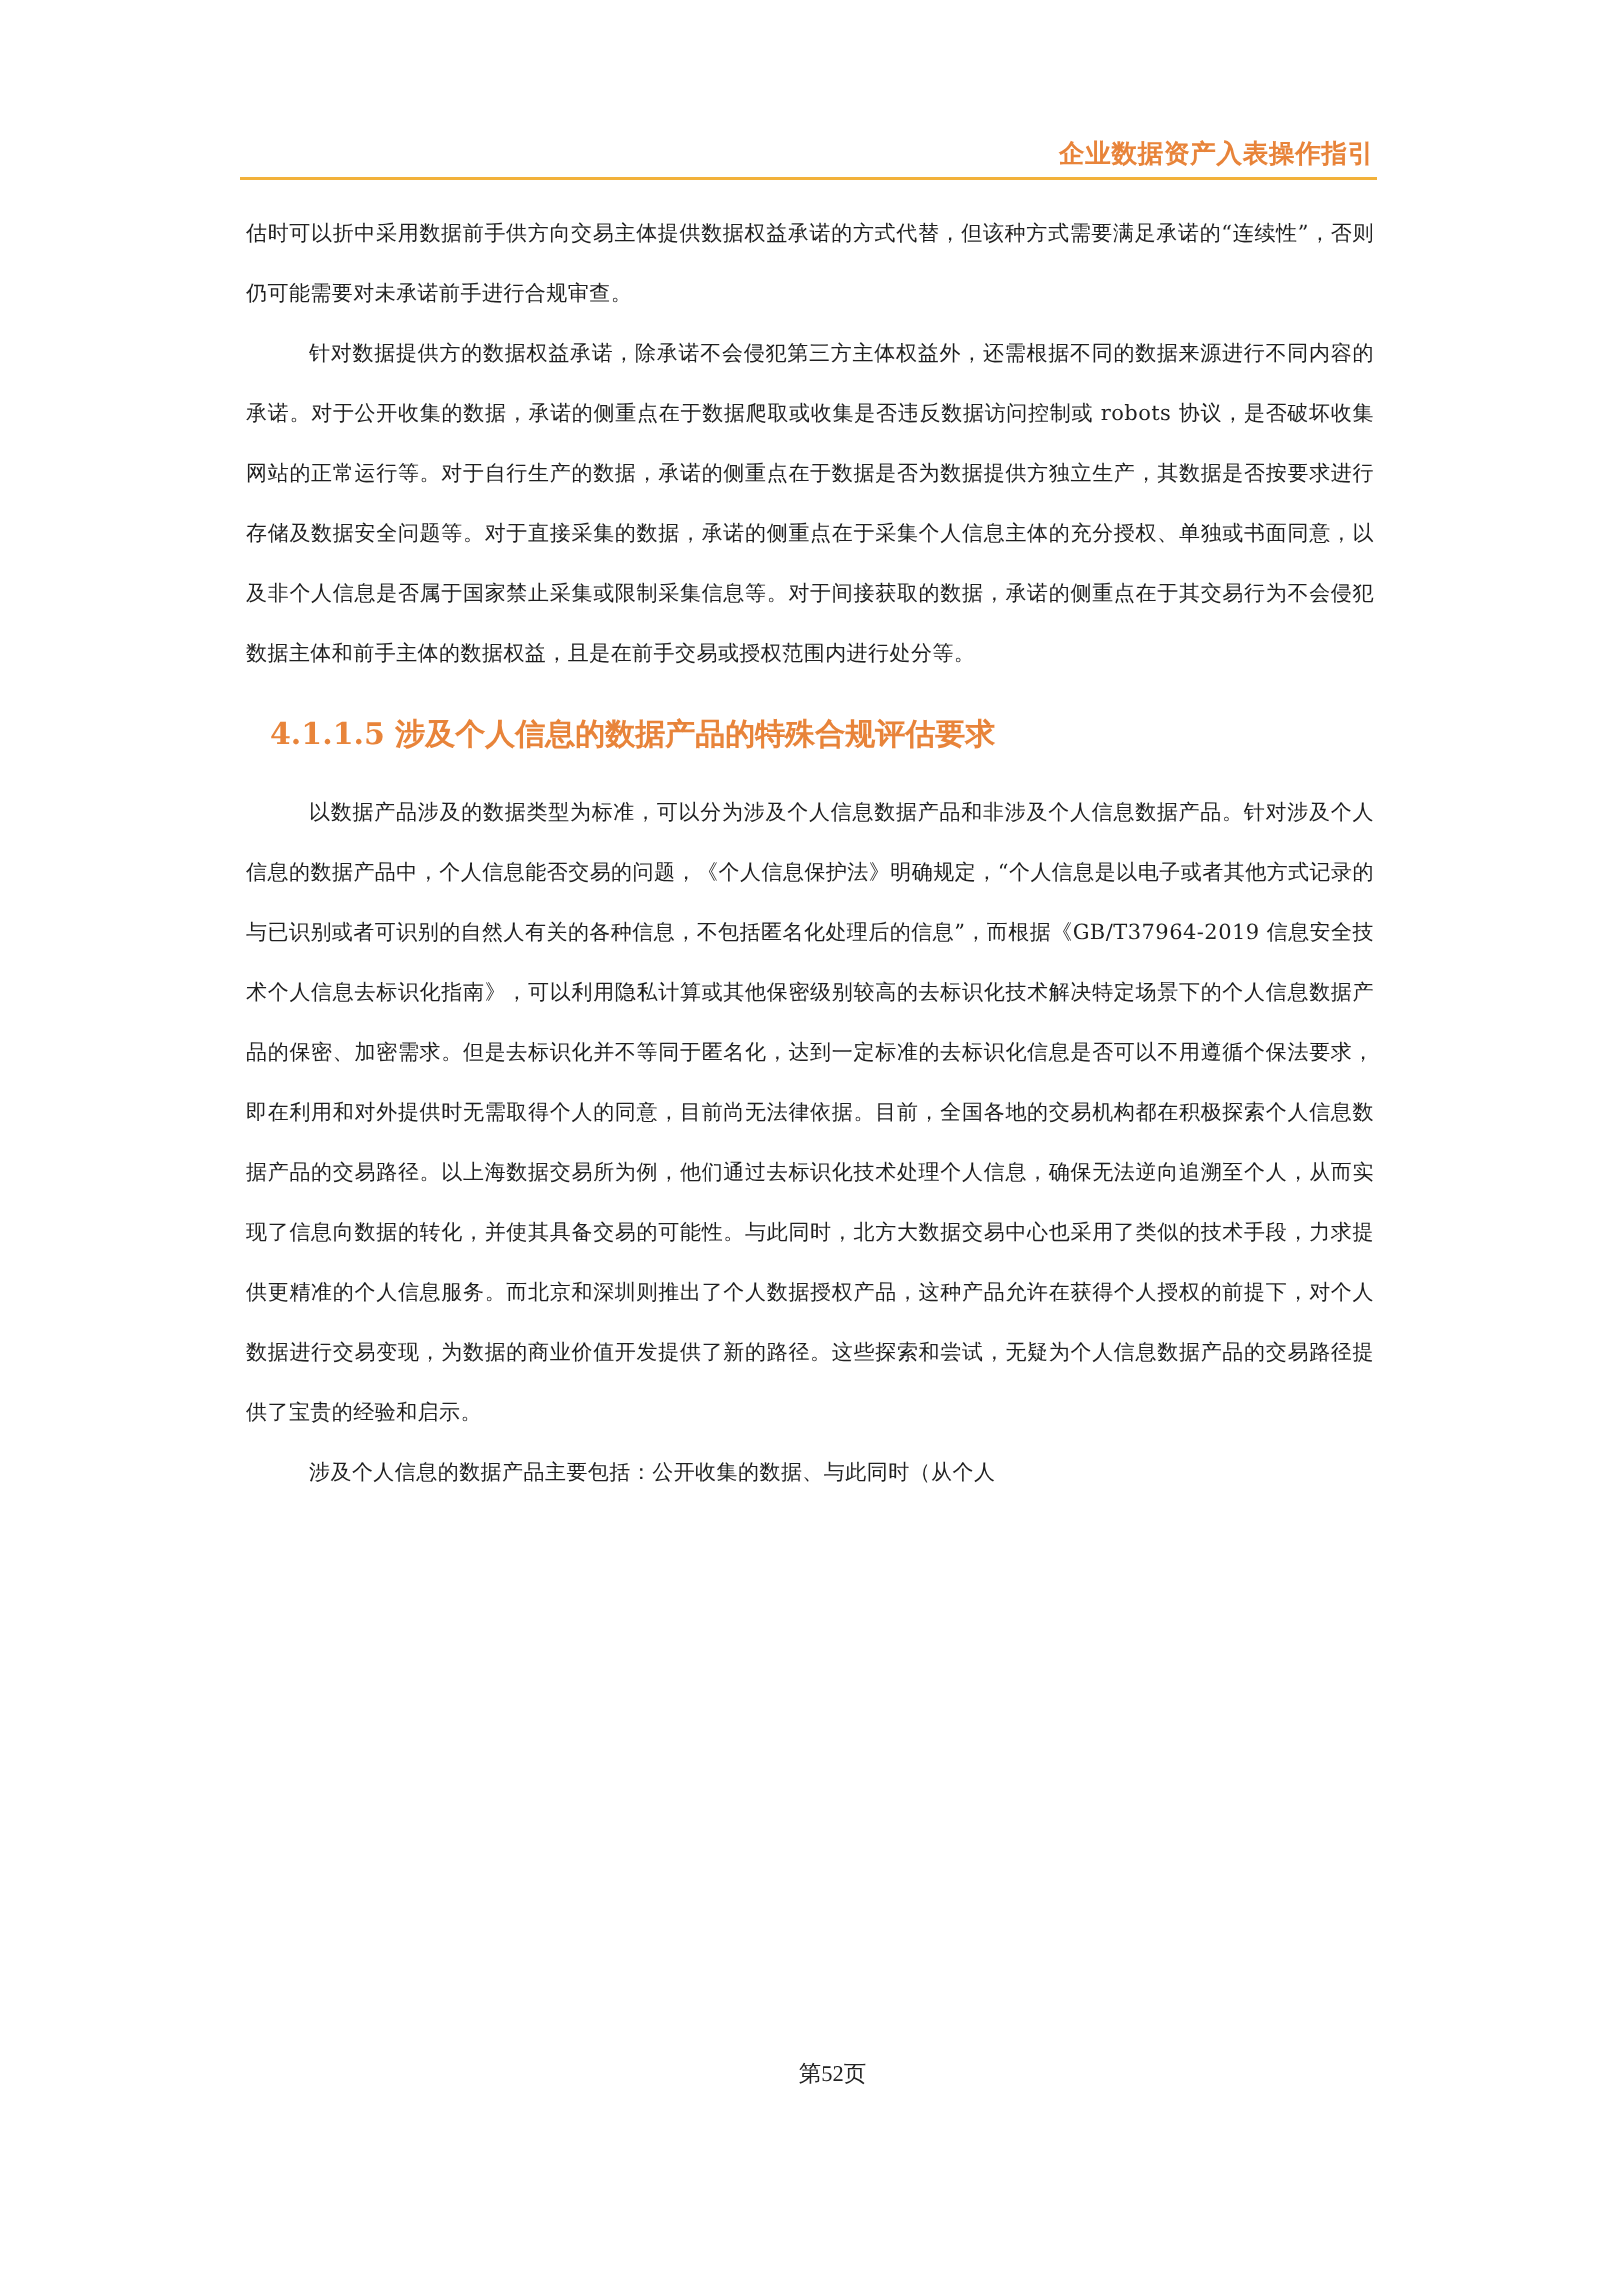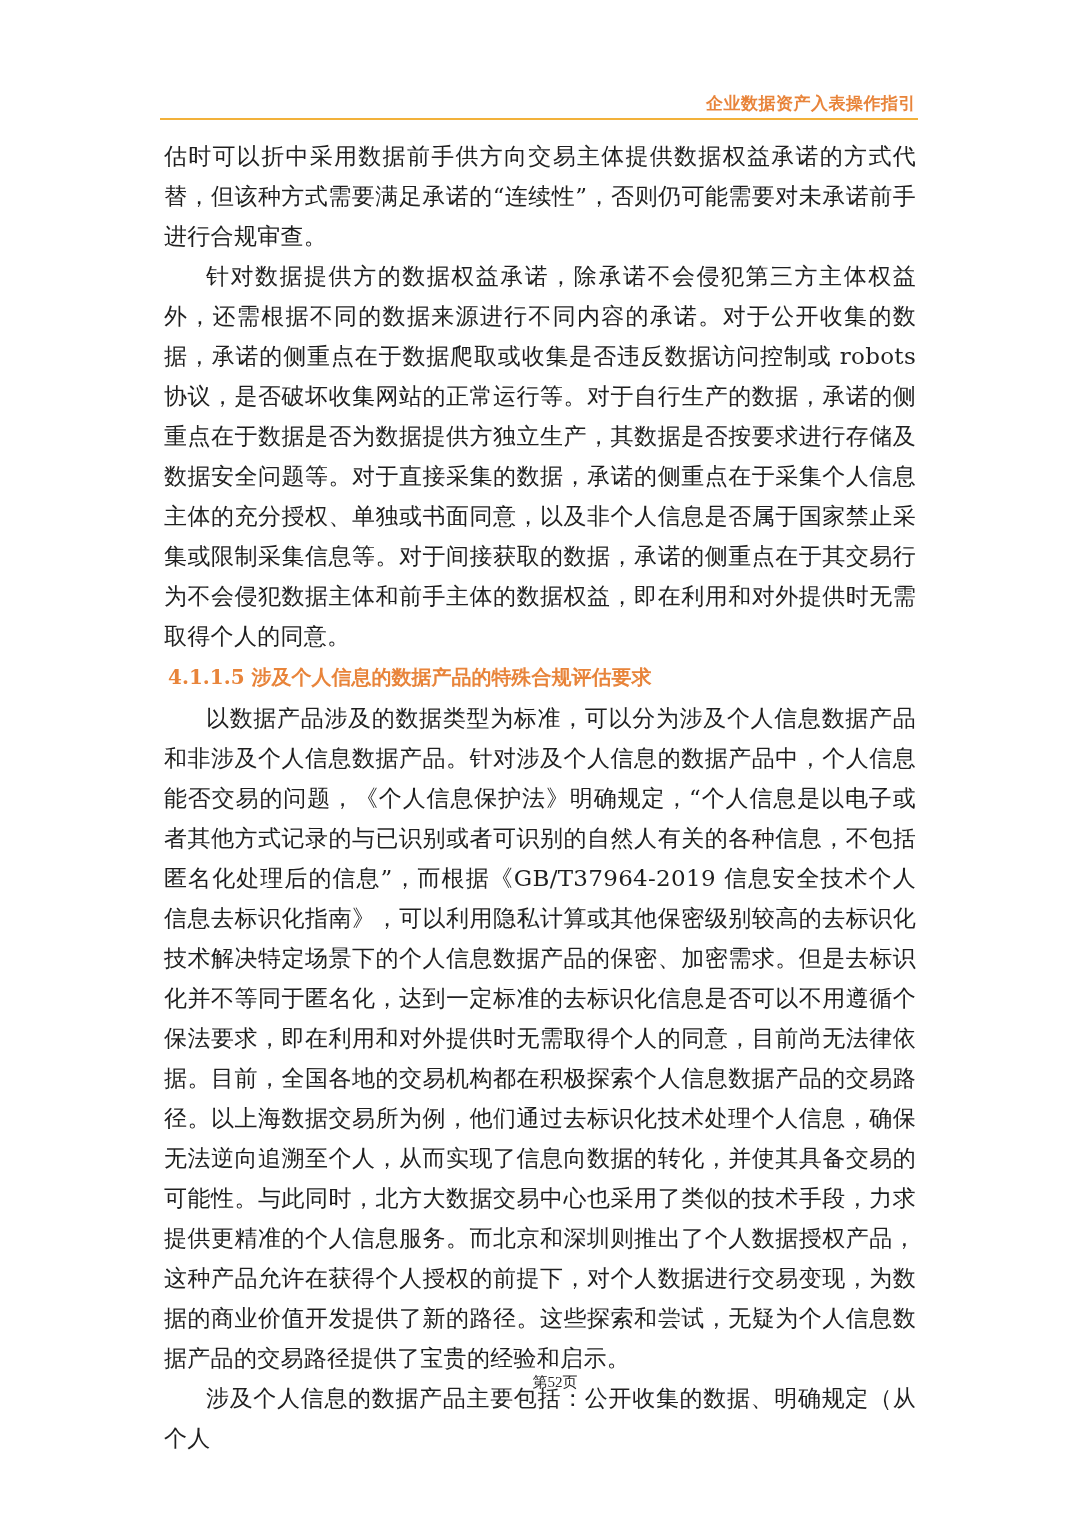--- a/index.html
+++ b/index.html
@@ -42,31 +42,31 @@
       background: #f2b13a;
     }
     .content {
       position: absolute;
       left: 164px;
       top: 136px;
       width: 752px;
     }
     .para {
       margin: 0;
-      font-size: 23px;
+      font-size: 14px;
       line-height: 40px;
       text-align: justify;
       text-align-last: left;
       letter-spacing: 0.3px;
     }
     .para.indent {
       text-indent: 42px;
     }
     .heading {
-      margin: 4px;
+      margin: 16px;
       font-size: 20px;
       line-height: 34px;
       font-weight: bold;
       color: #e8843a;
       font-family: "DejaVu Serif", "Liberation Serif", serif;
     }
     .footer {
       position: absolute;
       left: 0;
       top: 1373px;
@@ -80,19 +80,19 @@
 </head>
 <body>
 
 <div class="page-header">
   <div class="header-title">企业数据资产入表操作指引</div>
   <div class="header-rule"></div>
 </div>
 
 <div class="content">
   <p class="para">估时可以折中采用数据前手供方向交易主体提供数据权益承诺的方式代替，但该种方式需要满足承诺的“连续性”，否则仍可能需要对未承诺前手进行合规审查。</p>
-  <p class="para indent">针对数据提供方的数据权益承诺，除承诺不会侵犯第三方主体权益外，还需根据不同的数据来源进行不同内容的承诺。对于公开收集的数据，承诺的侧重点在于数据爬取或收集是否违反数据访问控制或 robots 协议，是否破坏收集网站的正常运行等。对于自行生产的数据，承诺的侧重点在于数据是否为数据提供方独立生产，其数据是否按要求进行存储及数据安全问题等。对于直接采集的数据，承诺的侧重点在于采集个人信息主体的充分授权、单独或书面同意，以及非个人信息是否属于国家禁止采集或限制采集信息等。对于间接获取的数据，承诺的侧重点在于其交易行为不会侵犯数据主体和前手主体的数据权益，即在利用和对外提供时无需取得个人的同意。</p>
+  <p class="para indent">针对数据提供方的数据权益承诺，除承诺不会侵犯第三方主体权益外，还需根据不同的数据来源进行不同内容的承诺。对于公开收集的数据，承诺的侧重点在于数据爬取或收集是否违反数据访问控制或 robots 协议，是否破坏收集网站的正常运行等。对于自行生产的数据，承诺的侧重点在于数据是否为数据提供方独立生产，其数据是否按要求进行存储及数据安全问题等。对于直接采集的数据，承诺的侧重点在于采集个人信息主体的充分授权、单独或书面同意，以及非个人信息是否属于国家禁止采集或限制采集信息等。对于间接获取的数据，承诺的侧重点在于其交易行为不会侵犯数据主体和前手主体的数据权益，且是在前手交易或授权范围内进行处分等。</p>
   <h3 class="heading">4.1.1.5 涉及个人信息的数据产品的特殊合规评估要求</h3>
   <p class="para indent">以数据产品涉及的数据类型为标准，可以分为涉及个人信息数据产品和非涉及个人信息数据产品。针对涉及个人信息的数据产品中，个人信息能否交易的问题，《个人信息保护法》明确规定，“个人信息是以电子或者其他方式记录的与已识别或者可识别的自然人有关的各种信息，不包括匿名化处理后的信息”，而根据《GB/T37964-2019 信息安全技术个人信息去标识化指南》，可以利用隐私计算或其他保密级别较高的去标识化技术解决特定场景下的个人信息数据产品的保密、加密需求。但是去标识化并不等同于匿名化，达到一定标准的去标识化信息是否可以不用遵循个保法要求，即在利用和对外提供时无需取得个人的同意，目前尚无法律依据。目前，全国各地的交易机构都在积极探索个人信息数据产品的交易路径。以上海数据交易所为例，他们通过去标识化技术处理个人信息，确保无法逆向追溯至个人，从而实现了信息向数据的转化，并使其具备交易的可能性。与此同时，北方大数据交易中心也采用了类似的技术手段，力求提供更精准的个人信息服务。而北京和深圳则推出了个人数据授权产品，这种产品允许在获得个人授权的前提下，对个人数据进行交易变现，为数据的商业价值开发提供了新的路径。这些探索和尝试，无疑为个人信息数据产品的交易路径提供了宝贵的经验和启示。</p>
-  <p class="para indent">涉及个人信息的数据产品主要包括：公开收集的数据、明确规定（从个人</p>
+  <p class="para indent">涉及个人信息的数据产品主要包括：公开收集的数据、与此同时（从个人</p>
 </div>
 
 <div class="footer">第52页</div>
 
 </body></html>

